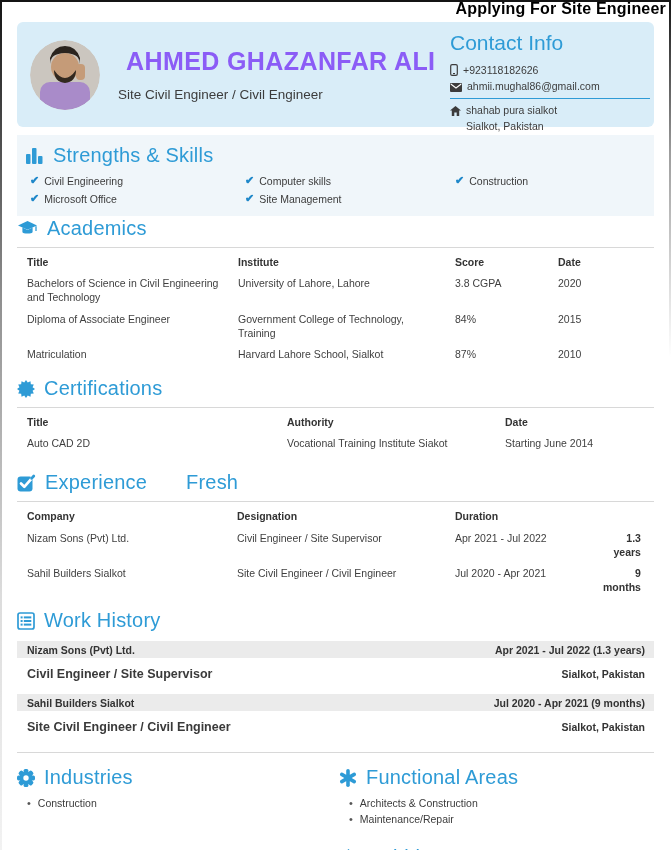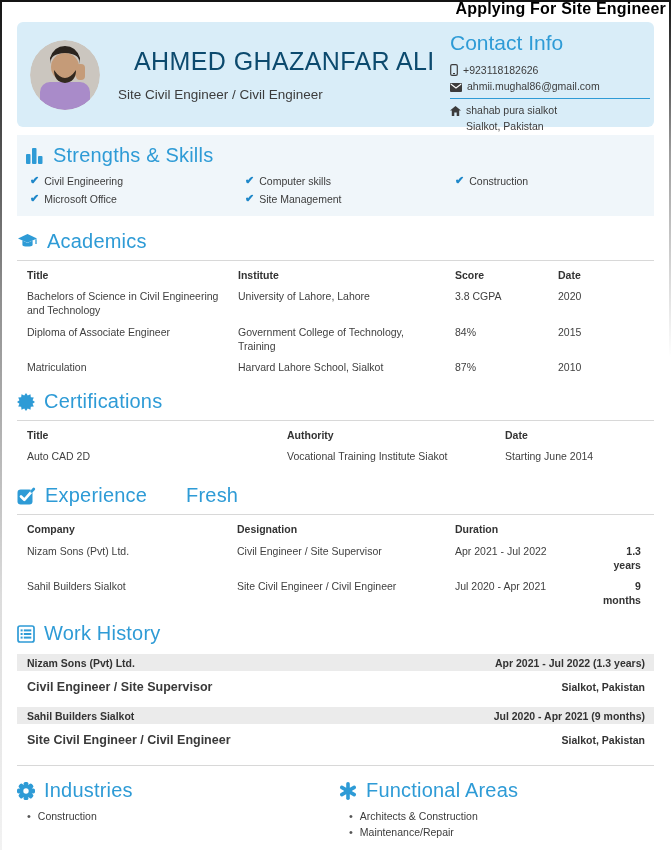--- a/index.html
+++ b/index.html
@@ -22,41 +22,41 @@
   .page{position:absolute;top:2px;left:0;right:0;padding:0 17px;}
 
   .applying{position:absolute;top:0;right:5px;z-index:5;
     font-size:16px;font-weight:700;color:#000;letter-spacing:.2px;}
 
   
   .header-card{margin-top:20px;height:105px;background:var(--header_bg);
     border-radius:6px;display:flex;align-items:center;position:relative;}
   .avatar{width:70px;height:70px;border-radius:50%;overflow:hidden;margin-left:13px;flex:none;}
   .header-id{margin-left:18px;}
-  .name{font-size:25px;font-weight:400;color:#0c4a6e;letter-spacing:.4px;margin:0 16px 11px;}
+  .name{font-size:25px;font-weight:700;color:#8b5cf6;letter-spacing:.4px;margin:0 8px 11px;}
   .job-title{font-size:13.5px;color:#3c3c3c;margin:0;}
   .contact{position:absolute;left:433px;top:9px;width:205px;}
   .contact-heading{font-size:21px;font-weight:400;color:var(--accent);margin:0 0 9px;}
   .contact-row{display:flex;align-items:flex-end;gap:5px;font-size:10.5px;color:#3c3c3c;margin:4px 0;}
   .contact-rule{border:0;border-top:1px solid var(--accent);margin:6px 0 5px;width:200px;}
   .addr2{margin-left:16px;font-size:10.5px;color:#3c3c3c;}
 
   
   .section-head{display:flex;align-items:center;gap:9px;}
   .section-title{font-size:20px;font-weight:400;color:var(--accent);letter-spacing:.2px;}
   .head-rule{border:0;border-top:1px solid var(--rule);margin:7px 0 0;}
 
   
   .skills-band{margin-top:8px;background:var(--skills_bg);padding:9px 8px 11px;}
   .skills-grid{display:grid;grid-template-columns:215px 210px 1fr;row-gap:5px;
     margin-top:7px;padding-left:5px;font-size:10.5px;color:#3c3c3c;}
   .skill{display:flex;align-items:center;gap:5px;}
   .check{color:#1e87c9;font-size:11px;font-weight:700;}
 
-  .section{margin-top:14px;}
+  .section{margin-top:1px;}
   .sec-cert{margin-top:16px;}
   .sec-exp{margin-top:21px;}
   .sec-wh{margin-top:15px;}
 
   
   .tbl{display:grid;padding:7px 0 0 10px;row-gap:7px;font-size:10.5px;color:#3f3f3f;}
   .tbl .h{font-weight:700;color:var(--dark);}
   .tbl .c{padding-right:14px;line-height:1.35;}
   .tbl-academics{grid-template-columns:211px 217px 103px 1fr;}
   .tbl-cert{grid-template-columns:260px 218px 1fr;}

